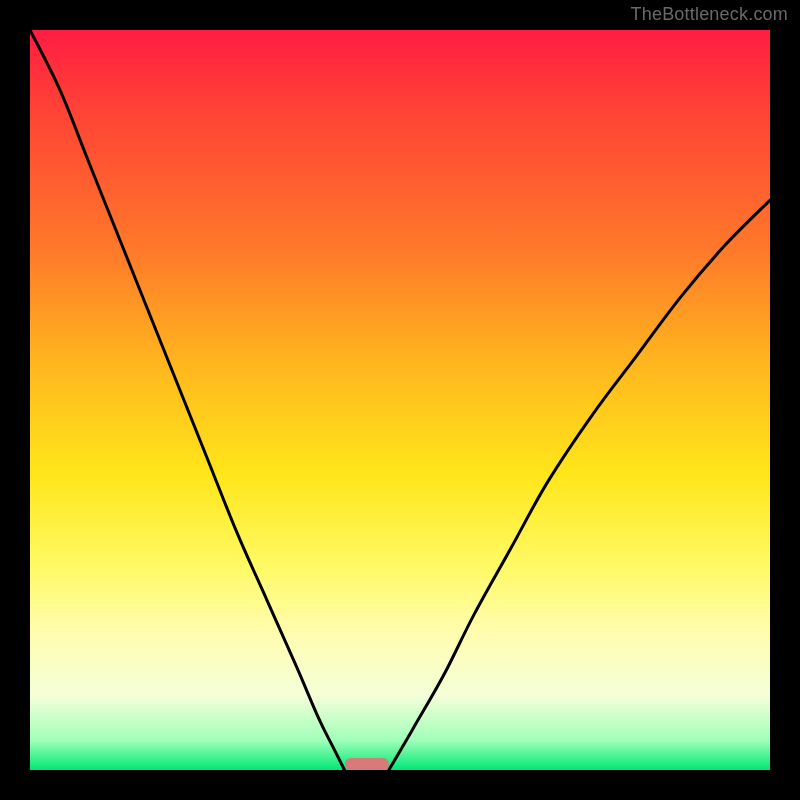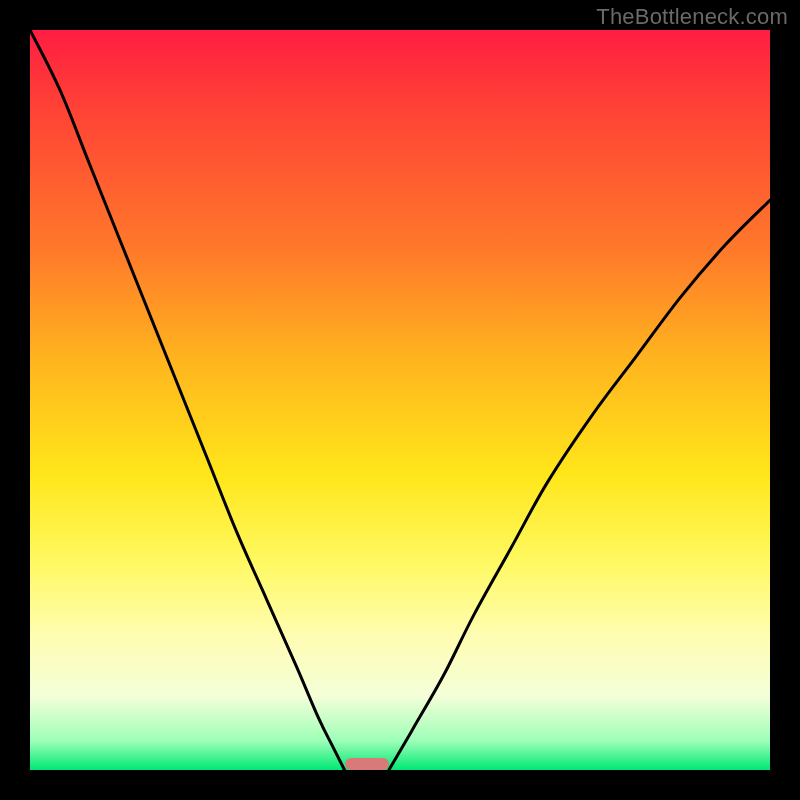--- a/index.html
+++ b/index.html
@@ -36,21 +36,21 @@
       #fffdb3 82%,
       #f4ffd8 90%,
       #9fffb8 96%,
       #00e874 100%);
   }
   .watermark {
     position: absolute;
     top: 4px;
     right: 12px;
     color: #696969;
-    font-size: 22px;
+    font-size: 18px;
     font-weight: 500;
     letter-spacing: 0.2px;
   }
   svg.curve {
     position: absolute;
     top: 0;
     left: 0;
     width: 740px;
     height: 740px;
   }

